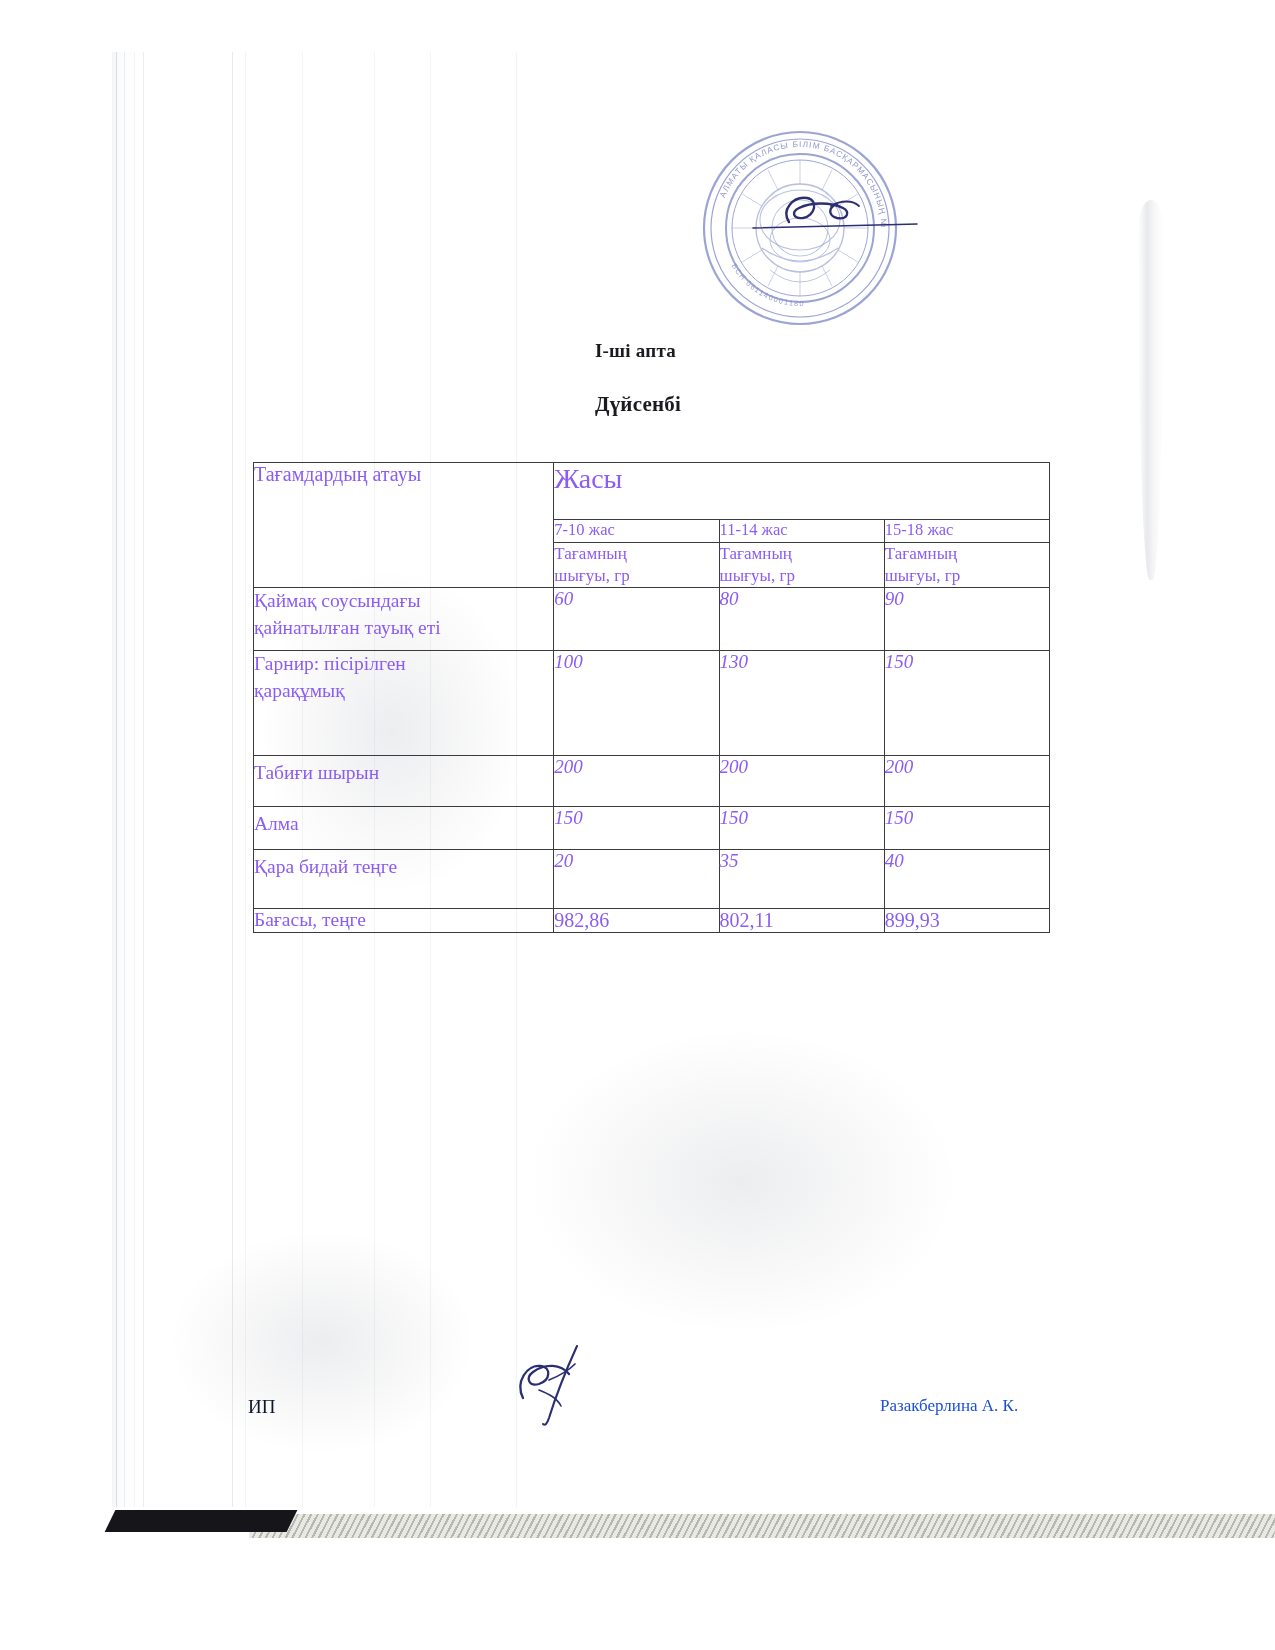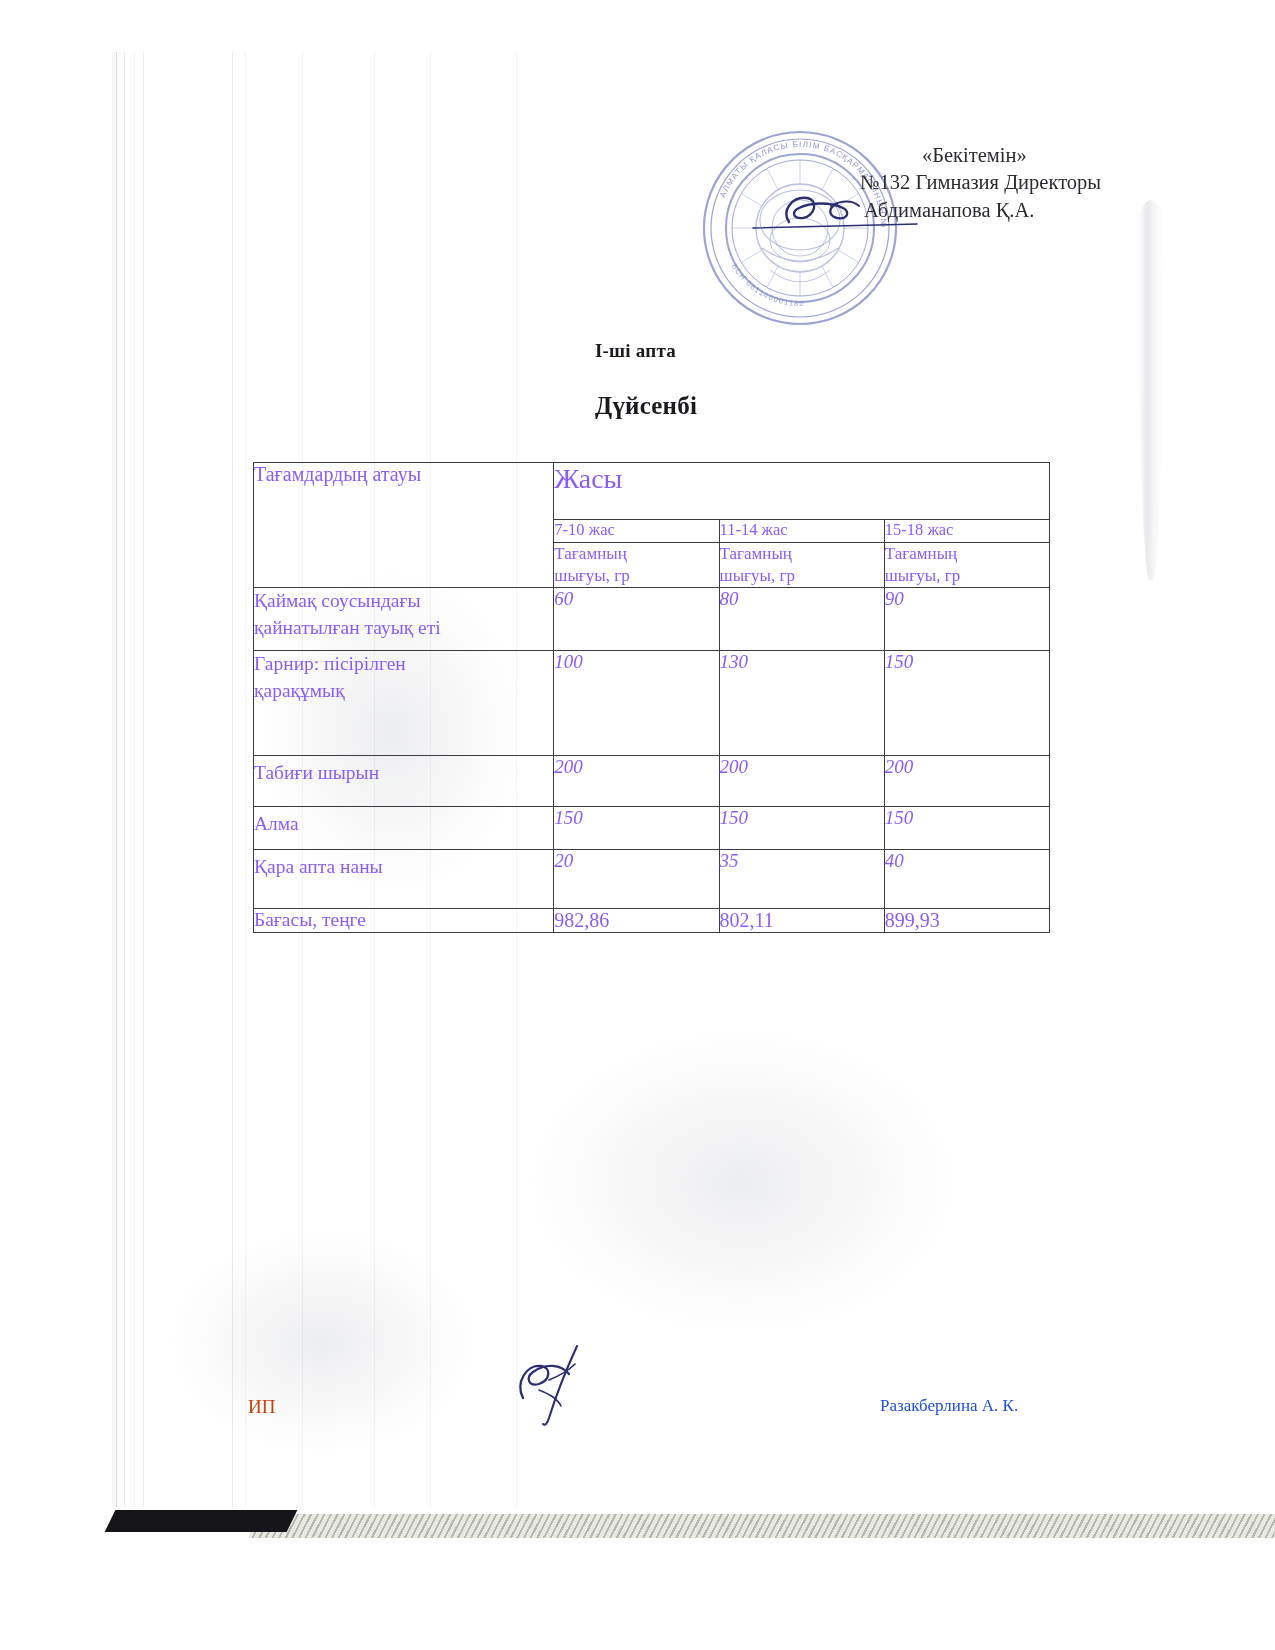--- a/index.html
+++ b/index.html
@@ -153,21 +153,21 @@
     top: 340px;
     font-size: 19px;
     font-weight: bold;
     letter-spacing: .2px;
     color: #1a1a20;
   }
   #day-title {
     position: absolute;
     left: 595px;
     top: 392px;
-    font-size: 25px;
+    font-size: 21px;
     font-weight: bold;
     letter-spacing: .2px;
     color: #1a1a20;
   }
 
   
   #menu-table-wrap {
     position: absolute;
     left: 253px;
     top: 462px;
@@ -248,21 +248,21 @@
     padding: 12px 0 16px 0;
     vertical-align: top;
   }
 
   
   #footer-ip {
     position: absolute;
     left: 248px;
     top: 1396px;
     font-size: 19px;
-    color: #c2410c;
+    color: #0f172a;
   }
   #footer-name {
     position: absolute;
     left: 880px;
     top: 1396px;
     font-size: 17px;
     color: #1d4ed8;
     white-space: nowrap;
   }
   #footer-signature {
@@ -334,25 +334,20 @@
     </svg>
   </div>
 
   <svg id="director-signature" viewBox="0 0 180 52" aria-hidden="true">
     <path d="M8 42 C40 41 108 40 172 38" fill="none" stroke="#2b2f72" stroke-width="1.6" stroke-linecap="round"></path>
     <path d="M44 36 C36 24 48 10 62 12 C74 14 70 30 58 32 C48 33 46 26 54 22
              C66 16 86 16 98 22 C106 26 102 34 92 32 C84 30 82 22 92 18" fill="none" stroke="#2b2f72" stroke-width="2.4" stroke-linecap="round" stroke-linejoin="round"></path>
     <path d="M86 20 C96 14 108 14 114 20" fill="none" stroke="#2b2f72" stroke-width="1.8" stroke-linecap="round"></path>
   </svg>
 
-  <div id="approval-block">
-    <span class="ln ln1">«Бекітемін»</span>
-    <span class="ln ln2">№132 Гимназия Директоры</span>
-    <span class="ln ln3">Абдиманапова Қ.А.</span>
-  </div>
 
   <div id="week-title">I-ші апта</div>
   <div id="day-title">Дүйсенбі</div>
 
   <div id="menu-table-wrap">
     <table id="menu-table">
       <colgroup>
         <col class="col-name">
           <col class="col-age">
           <col class="col-age">
@@ -418,21 +413,21 @@
           <td class="dish" style="padding-top:4px;padding-bottom:4px;">
             <span class="l">Алма</span>
           </td>
           <td class="val">150</td>
           <td class="val">150</td>
           <td class="val">150</td>
         </tr>
 
         <tr>
           <td class="dish" style="height:54px;padding-top:4px;">
-            <span class="l">Қара апта наны</span>
+            <span class="l">Қара бидай теңге</span>
           </td>
           <td class="val">20</td>
           <td class="val">35</td>
           <td class="val">40</td>
         </tr>
 
         <tr>
           <td class="total-label">Бағасы, теңге</td>
           <td class="total-val">982,86</td>
           <td class="total-val">802,11</td>

